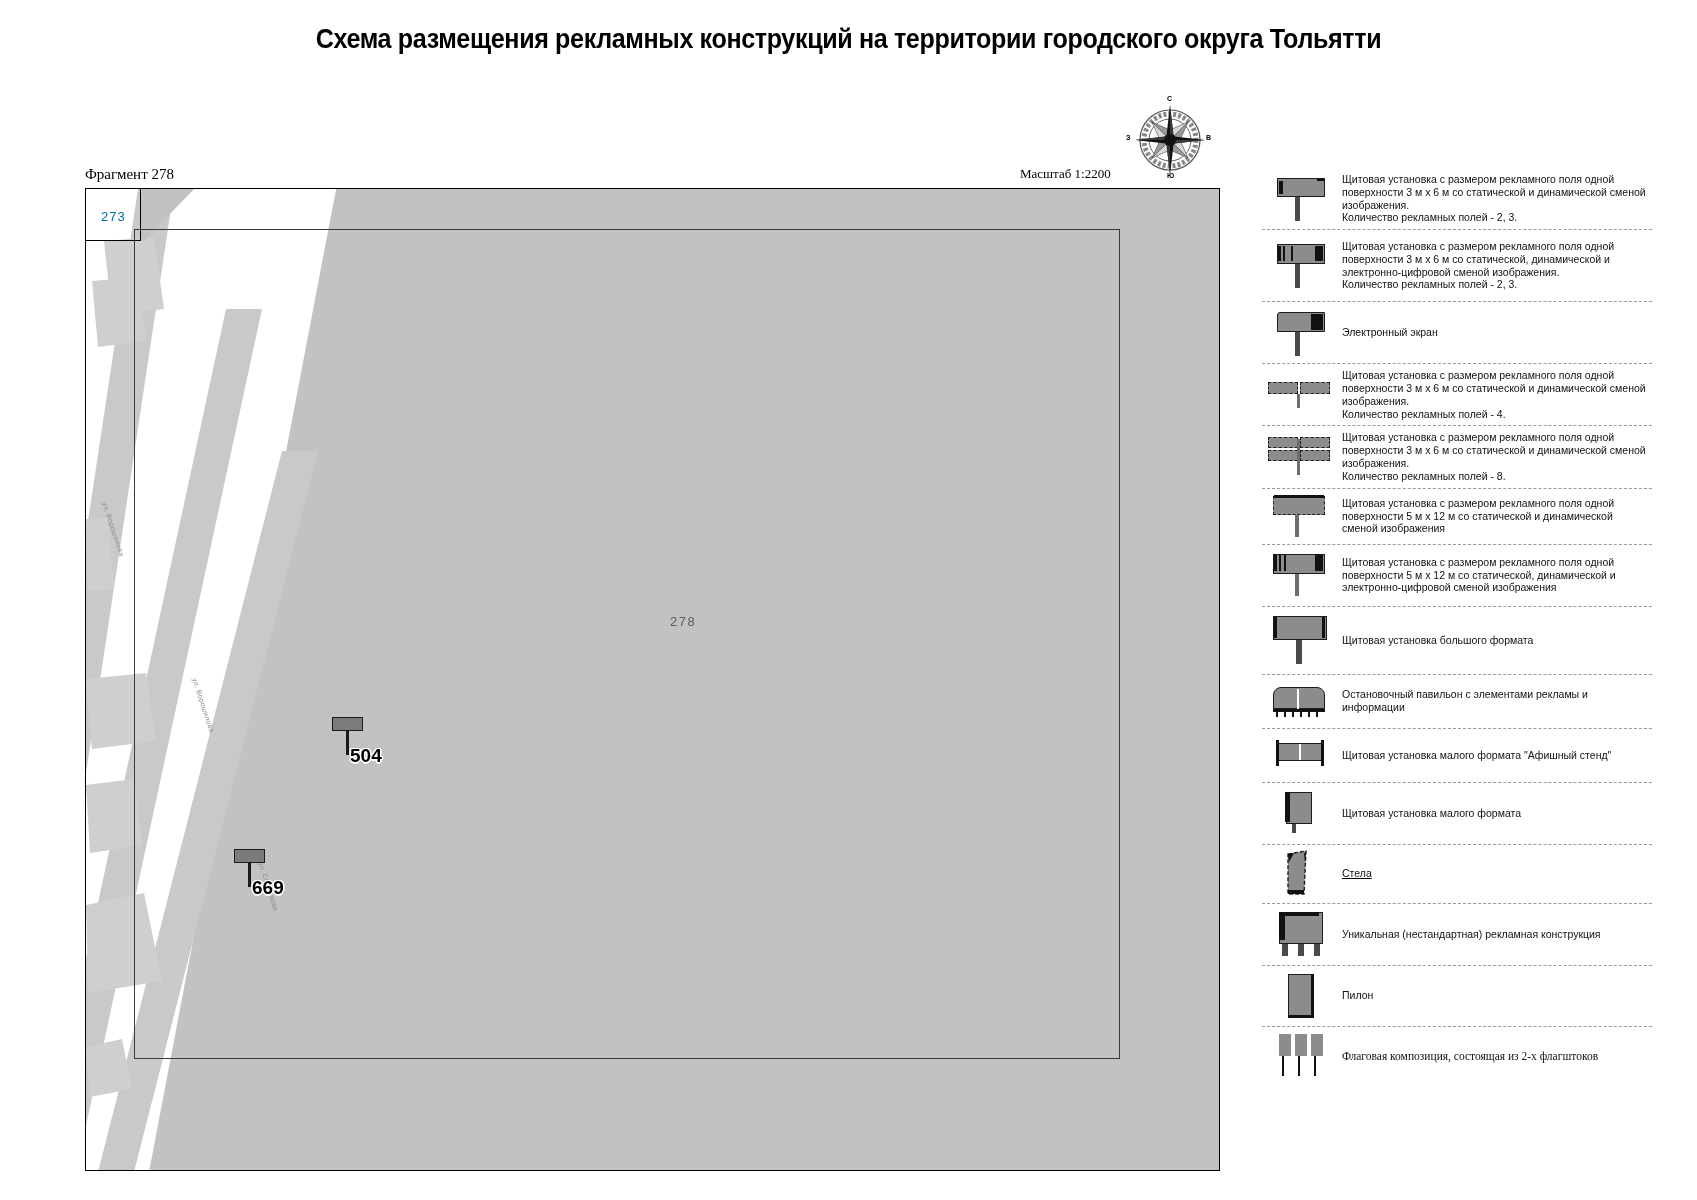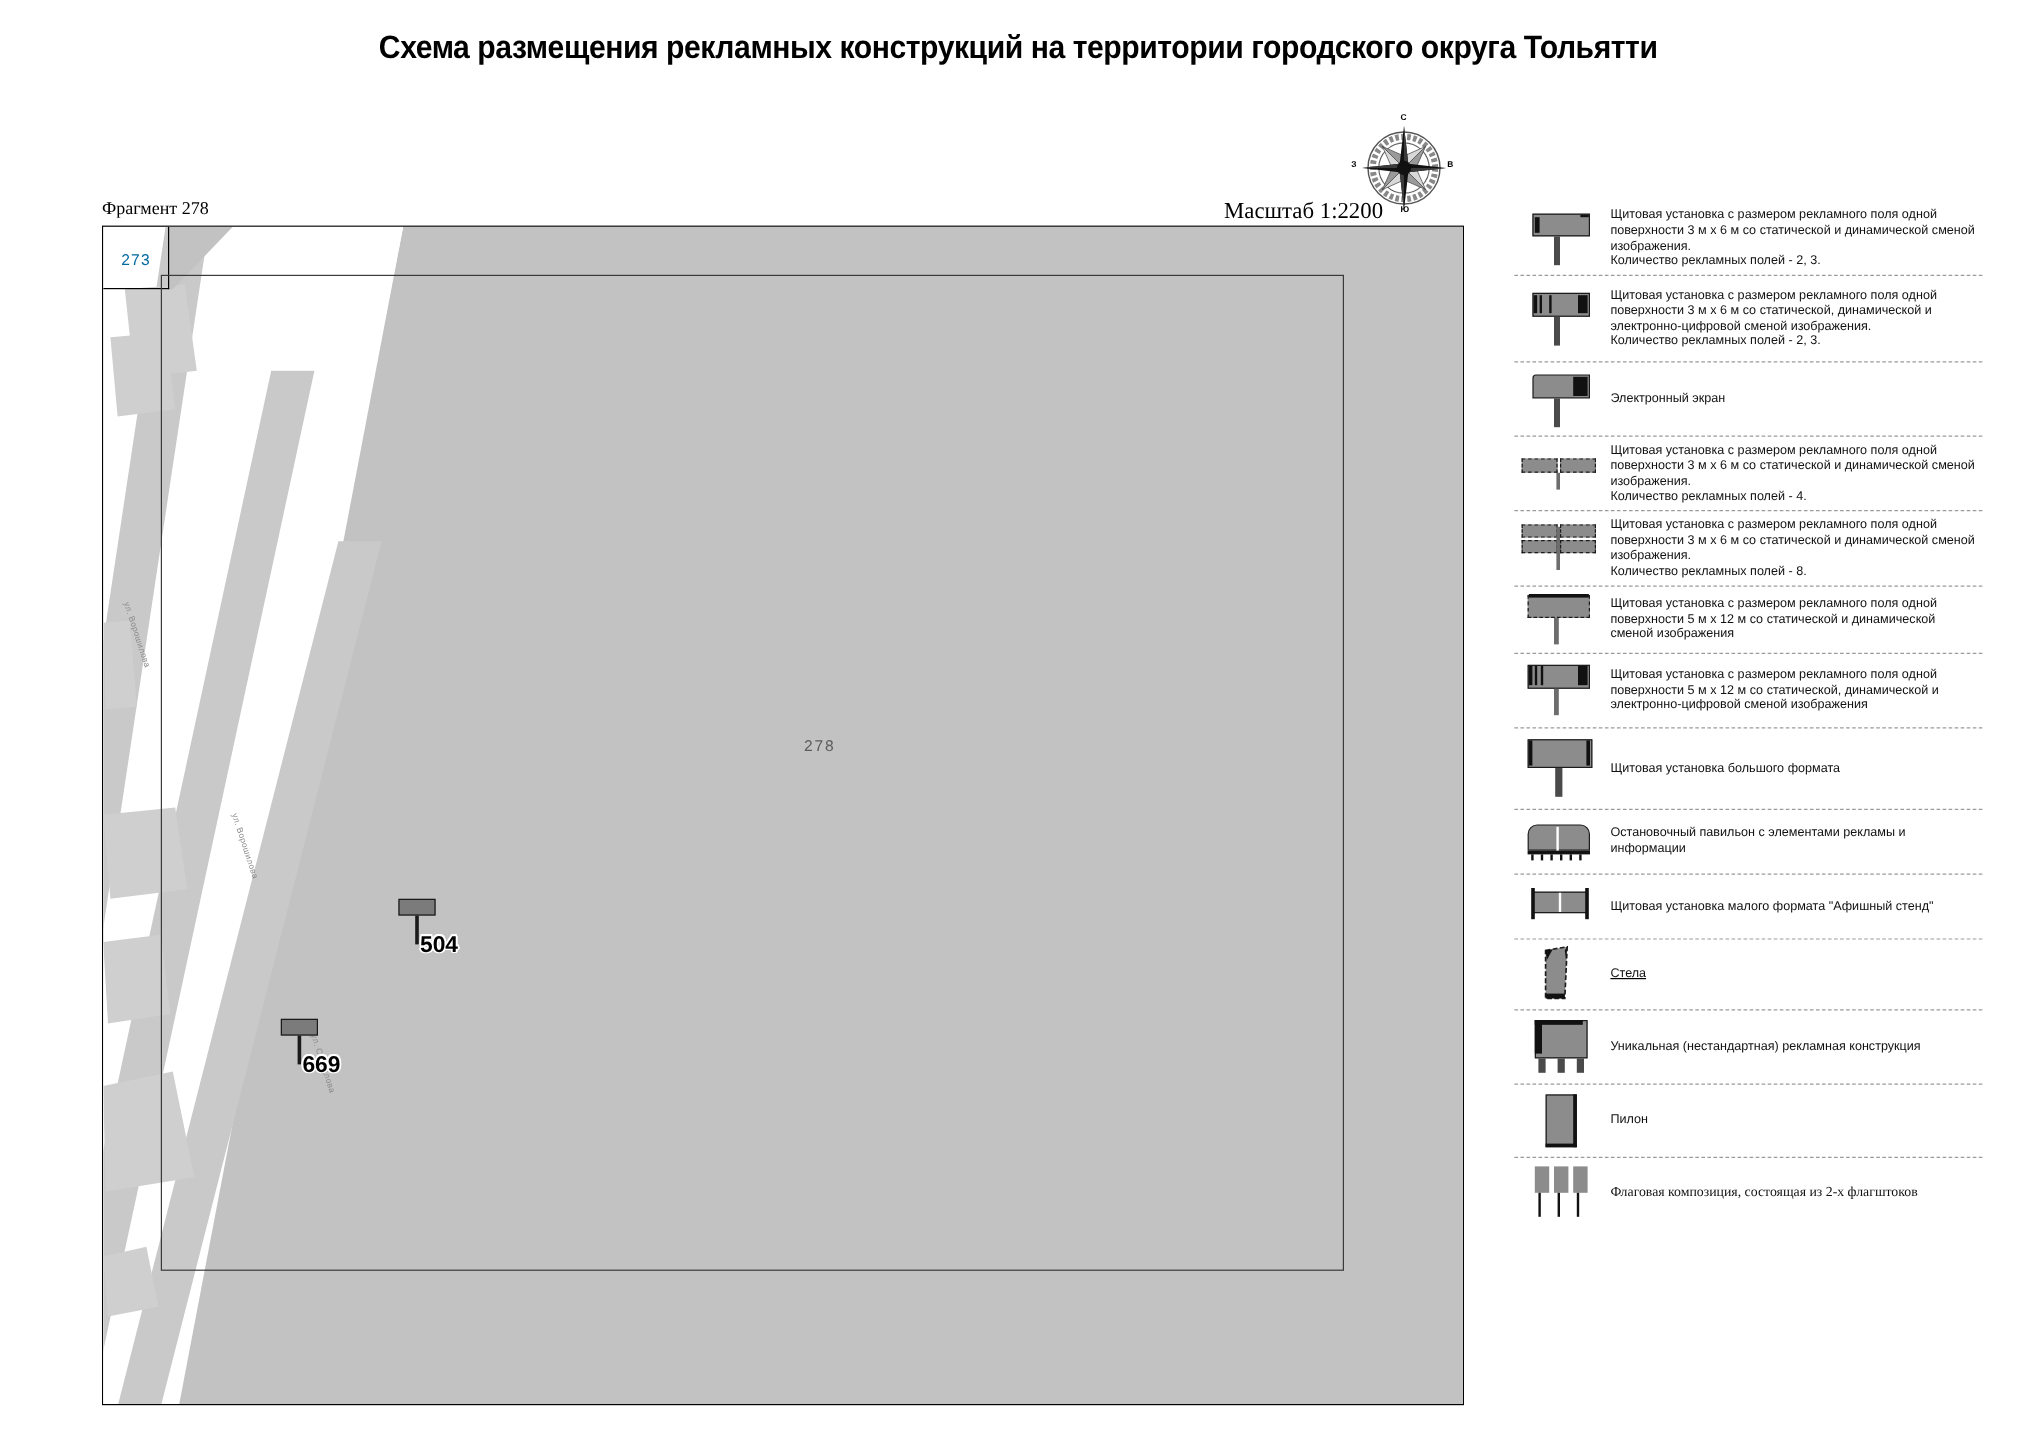--- a/index.html
+++ b/index.html
@@ -44,21 +44,21 @@
     top: -22px;
     font-family: "Liberation Serif", serif;
     font-size: 15px;
     color: #000;
   }
   #map-caption-right {
     position: absolute;
     left: 935px;
     top: -22px;
     font-family: "Liberation Serif", serif;
-    font-size: 19px;
+    font-size: 13px;
     color: #000;
   }
 
   #map-frame {
     position: absolute;
     inset: 0;
     border: 1.5px solid #000;
     background: #ffffff;
     overflow: hidden;
   }
@@ -282,21 +282,21 @@
     <div class="map-label-num" style="left:15px;top:20px;">273</div>
 
     <div id="fragment-rect"></div>
 
     <div id="label-278">278</div>
 
     <div class="street-label" style="left:22px;top:312px;transform:rotate(72deg);transform-origin:left top;">ул. Ворошилова</div>
     <div class="street-label" style="left:112px;top:488px;transform:rotate(72deg);transform-origin:left top;">ул. Ворошилова</div>
     <div class="street-label" style="left:178px;top:672px;transform:rotate(72deg);transform-origin:left top;">ул. Свердлова</div>
 
-    <div class="marker" style="left:246px;top:528px;margin-top:32px;">
+    <div class="marker" style="left:246px;top:528px;">
       <div class="board"></div>
       <div class="post"></div>
       <div class="mk-label">504</div>
     </div>
 
     <div class="marker" style="left:148px;top:660px;">
       <div class="board"></div>
       <div class="post"></div>
       <div class="mk-label">669</div>
     </div>
@@ -430,20 +430,30 @@
       <div class="sym" style="width:56px;height:30px;">
         <div class="panel" style="position:absolute;left:4px;top:3px;width:46px;height:18px;"></div>
         <div style="position:absolute;left:26px;top:4px;width:2px;height:16px;background:#ffffff;"></div>
         <div class="blk" style="position:absolute;left:3px;top:0px;width:3px;height:26px;"></div>
         <div class="blk" style="position:absolute;left:48px;top:0px;width:3px;height:26px;"></div>
       </div>
     </div>
     <div class="legend-text">Щитовая установка малого формата "Афишный стенд"</div>
   </div>
 
+  <div class="legend-row" style="min-height:62px;">
+    <div class="legend-icon">
+      <div class="sym" style="width:46px;height:46px;">
+        <div class="panel" style="position:absolute;left:8px;top:2px;width:26px;height:32px;"></div>
+        <div class="blk" style="position:absolute;left:7px;top:2px;width:5px;height:30px;"></div>
+        <div class="leg" style="position:absolute;left:14px;top:34px;width:4px;height:9px;"></div>
+      </div>
+    </div>
+    <div class="legend-text">Щитовая установка малого формата</div>
+  </div>
 
   <div class="legend-row" style="min-height:58px;text-decoration:underline;">
     <div class="legend-icon">
       <div class="sym" style="width:46px;height:48px;">
         <svg width="46" height="48">
           <polygon points="10,4 28,1 26,44 10,44" fill="#8c8c8c" stroke="#1c1c1c" stroke-width="1.4" stroke-dasharray="4 2"></polygon>
           <polygon points="10,4 16,3 11,12" fill="#111"></polygon>
           <polygon points="26,4 28,1 27,12" fill="#111"></polygon>
           <rect x="10" y="40" width="16" height="4" fill="#111"></rect>
         </svg>

